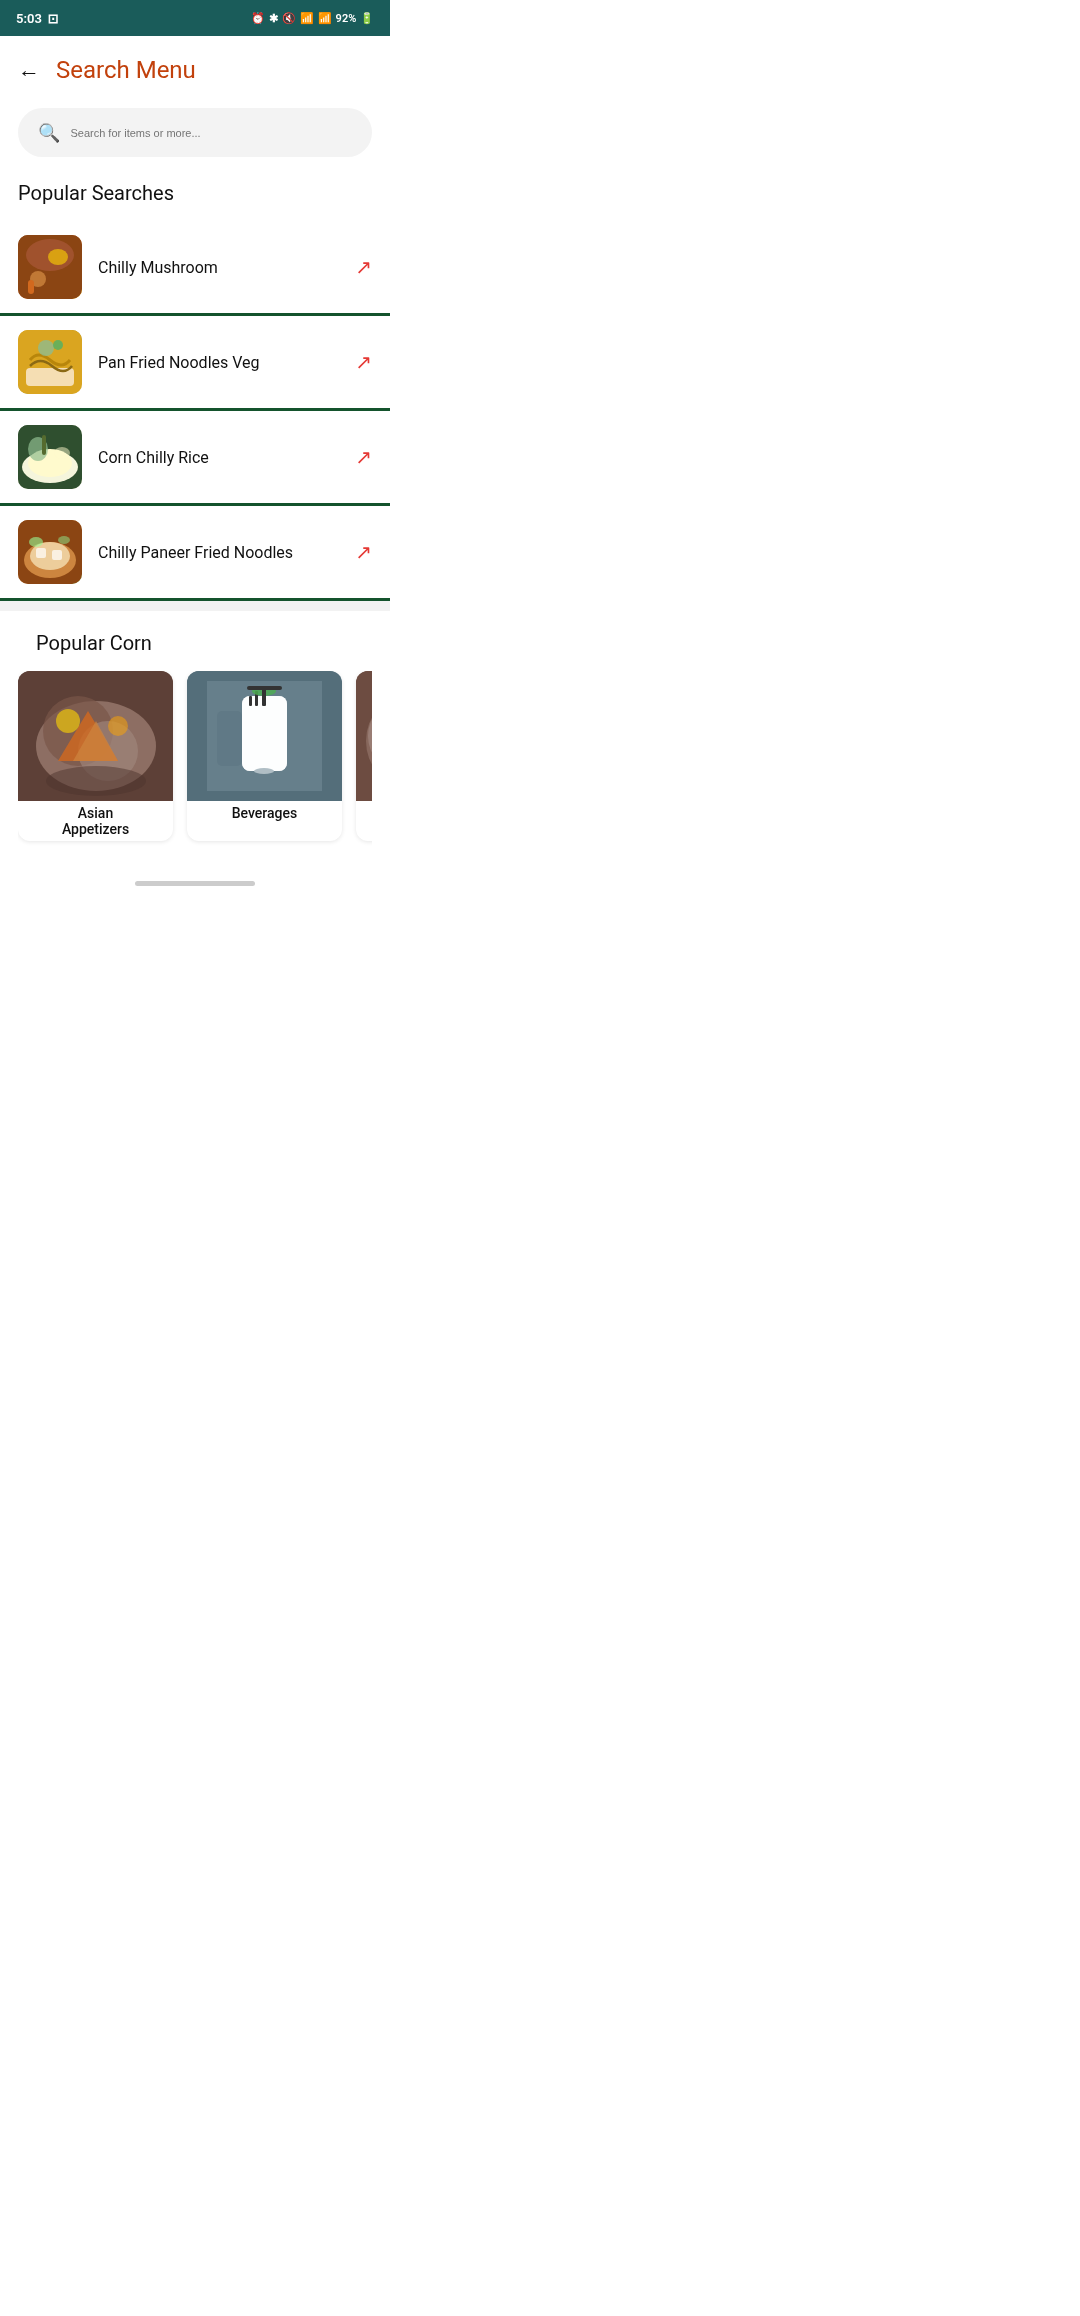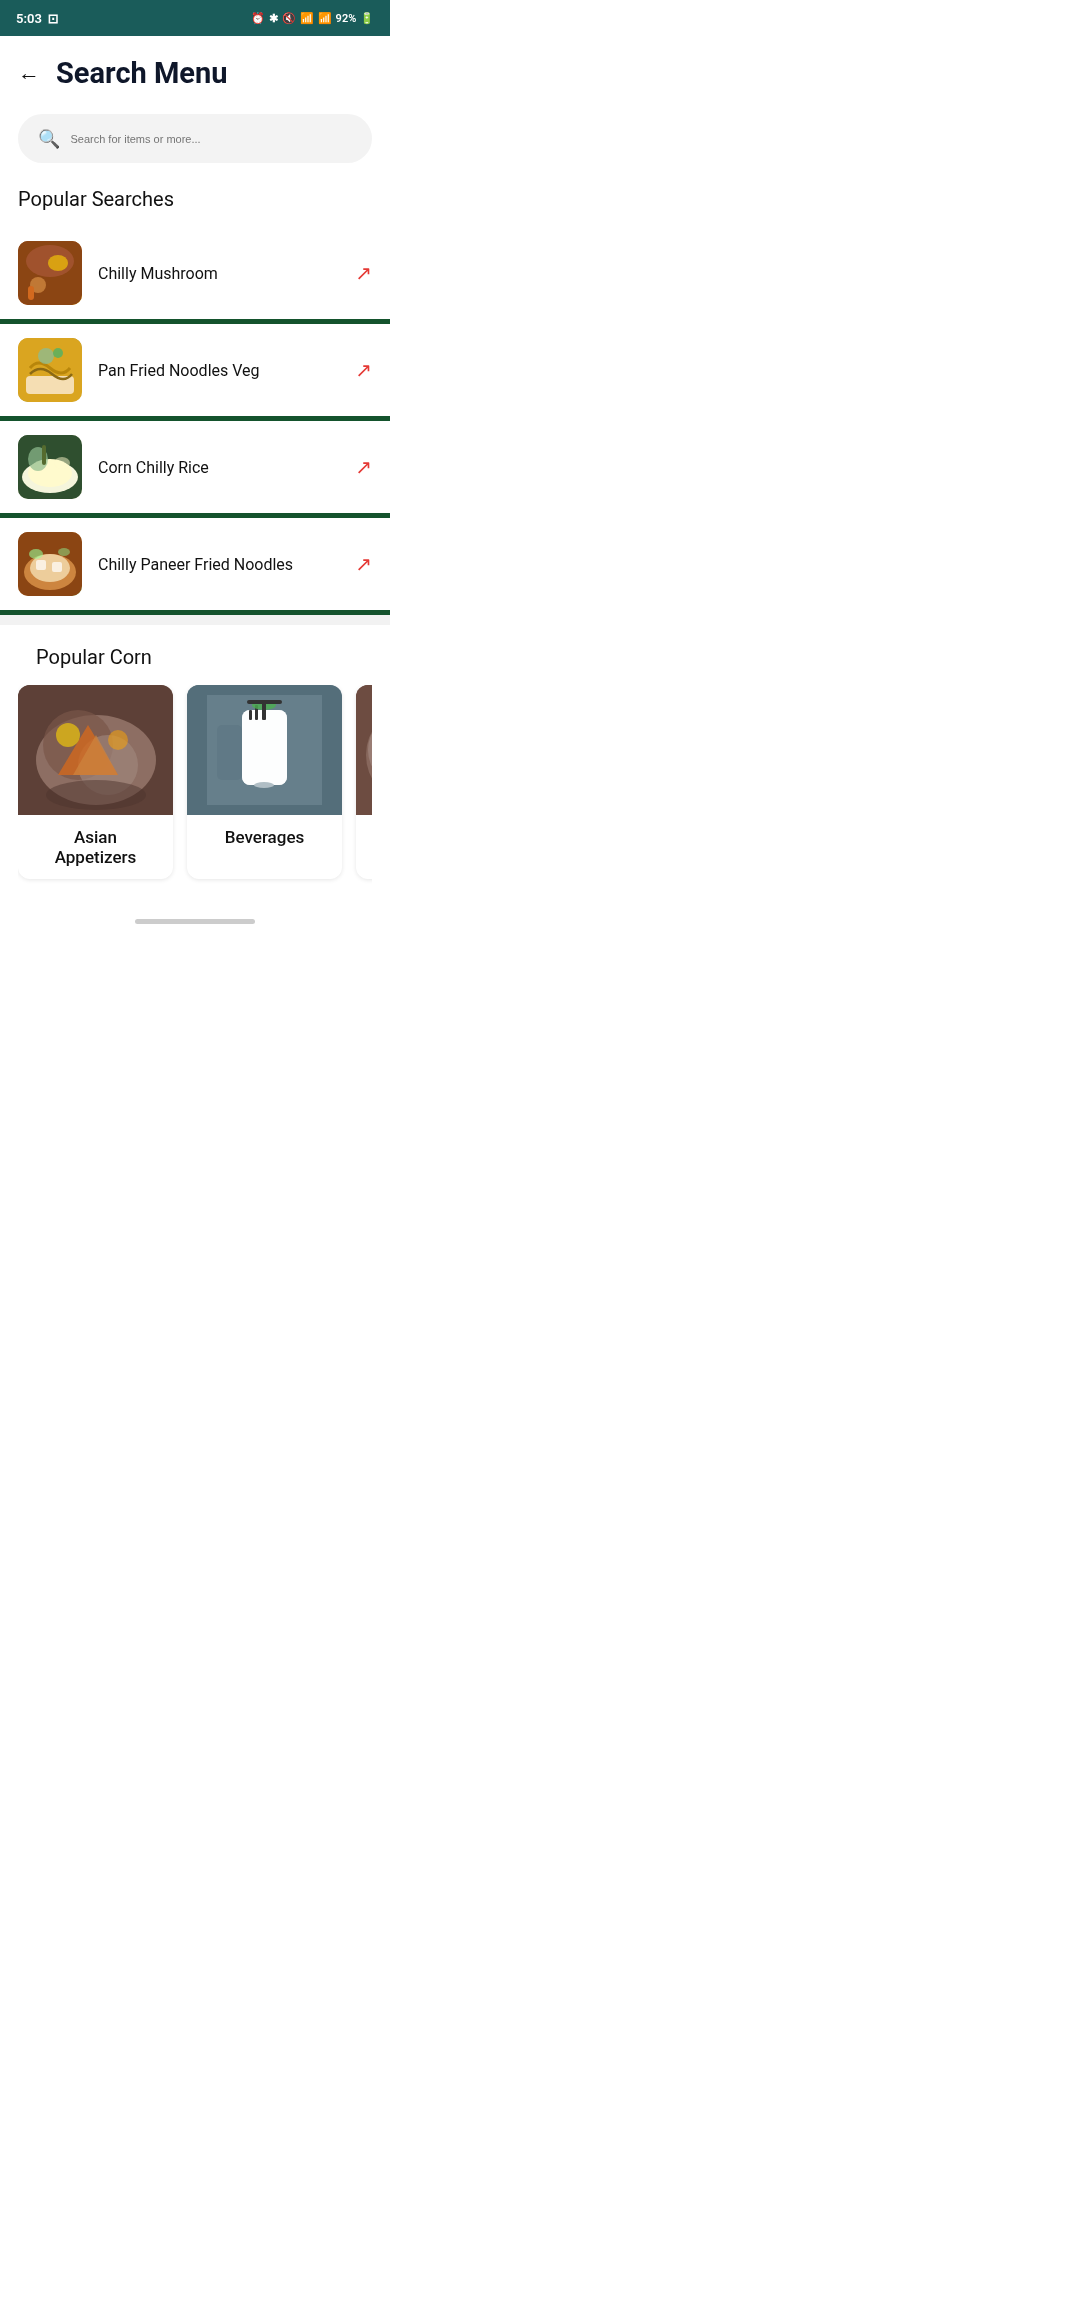--- a/index.html
+++ b/index.html
@@ -36,23 +36,23 @@
       gap: 16px;
       padding: 20px 18px 16px;
       background: #fff;
     }
     .back-arrow {
       font-size: 22px;
       cursor: pointer;
       color: #111;
     }
     .header-title {
-      font-size: 29px;
-      font-weight: 700;
-      color: #0f172a;
+      font-size: 24px;
+      font-weight: 400;
+      color: #c2410c;
     }
 
     
     .search-container {
       padding: 8px 18px 24px;
     }
     .search-input-wrap {
       display: flex;
       align-items: center;
       background: #f3f3f3;
@@ -78,21 +78,21 @@
       font-size: 20px;
       font-weight: 400;
       color: #111;
       padding: 0 18px 16px;
     }
 
     .search-item {
       display: flex;
       align-items: center;
       padding: 14px 18px;
-      border-bottom: 5px solid #14532d;
+      border-bottom: 3px solid #14532d;
       cursor: pointer;
     }
     .search-item:first-child { border-top: none; }
 
     .food-thumb {
       width: 64px;
       height: 64px;
       border-radius: 10px;
       overflow: hidden;
       flex-shrink: 0;
@@ -174,24 +174,24 @@
       justify-content: center;
       font-size: 40px;
     }
 
     .cat-asian { background: linear-gradient(135deg, #5D4037 0%, #8D6E63 40%, #D7CCC8 100%); }
     .cat-beverages { background: linear-gradient(135deg, #546E7A 0%, #78909C 40%, #ECEFF1 100%); }
     .cat-breads { background: linear-gradient(135deg, #6D4C41 0%, #A1887F 50%, #E8D5B7 100%); }
 
     .menu-card-label {
       text-align: center;
-      font-size: 17px;
+      font-size: 14px;
       font-weight: 500;
       color: #111;
-      padding: 12px 8px;
+      padding: 4px 8px;
     }
 
     
     .home-indicator {
       display: flex;
       justify-content: center;
       padding: 12px 0 8px;
     }
     .home-bar {
       width: 120px;

